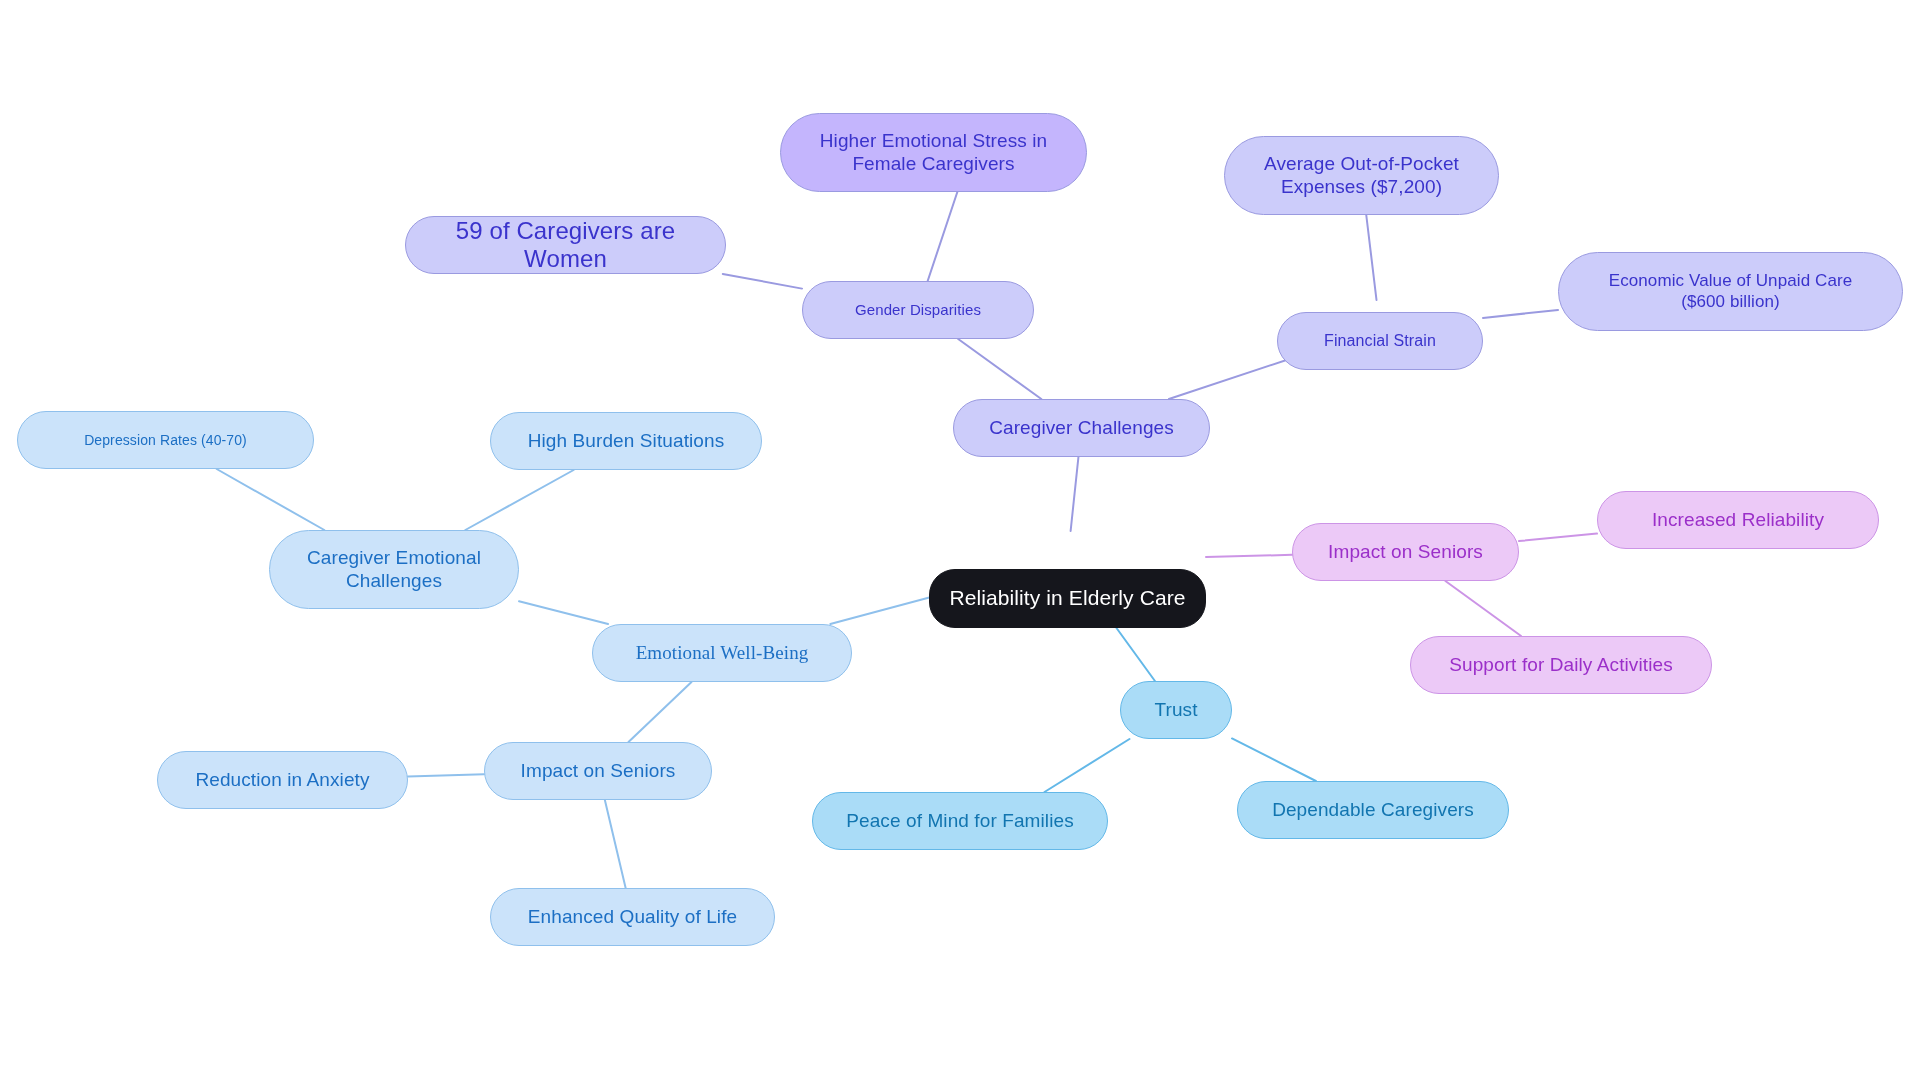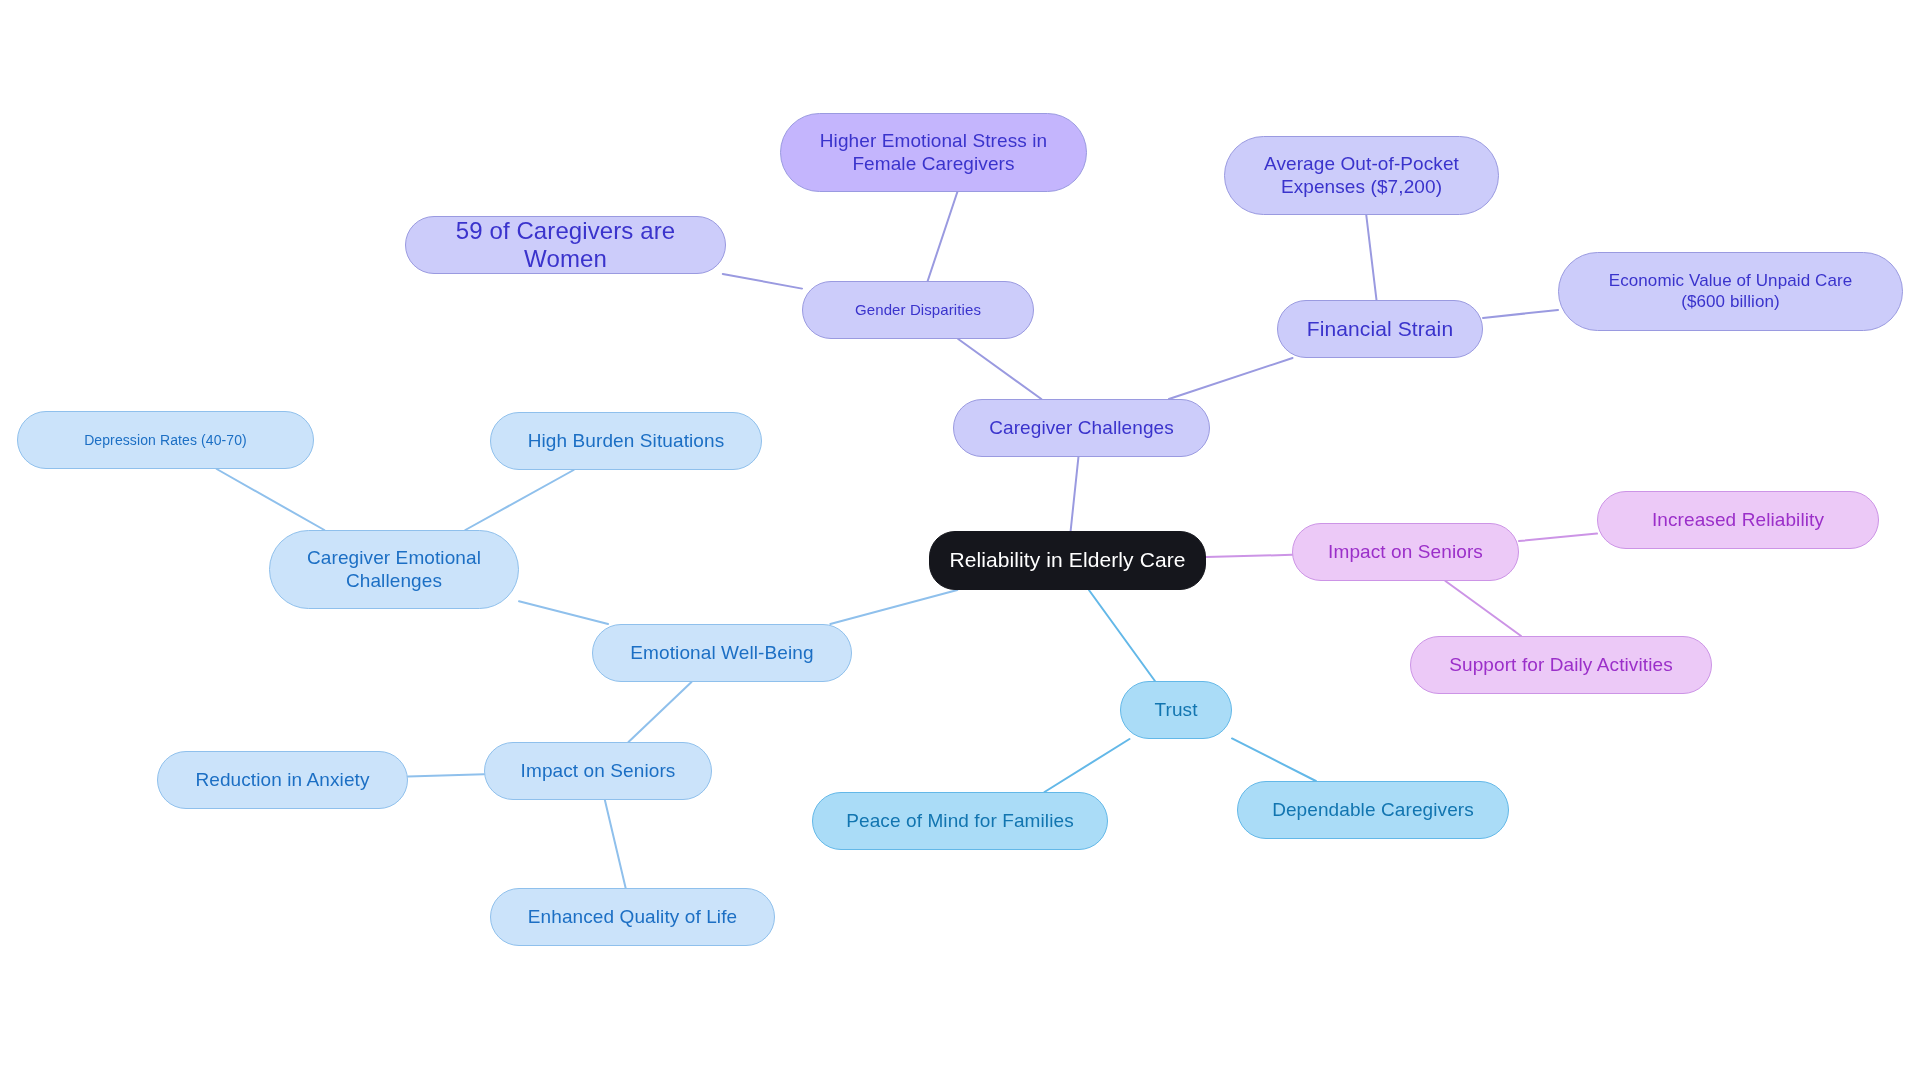--- a/index.html
+++ b/index.html
@@ -38,20 +38,21 @@
     white-space: pre-line;
     letter-spacing: 0.1px;
     padding: 4px 10px;
   }
   .node-root {
     background: #15161c;
     border-color: #15161c;
     color: #ffffff;
     font-size: 21px;
     border-radius: 26px;
+    margin-top: 38px;
   }
 </style>
 </head>
 <body>
 
 <div id="mindmap-root">
   <svg class="edge-layer" id="edge-layer" viewBox="0 0 1920 1083" xmlns="http://www.w3.org/2000/svg">
       <path d="M 1070.6169811320756 531 Q 1074.5264150943397 494 1078.4358490566037 457" stroke="#9a9ae0" stroke-width="2" fill="none" stroke-linecap="round"></path>
       <path d="M 1041.3177966101696 399 Q 999.75 369 958.1822033898305 339" stroke="#9a9ae0" stroke-width="2" fill="none" stroke-linecap="round"></path>
       <path d="M 927.6666666666666 281 Q 942.5 236.5 957.3333333333334 192" stroke="#9a9ae0" stroke-width="2" fill="none" stroke-linecap="round"></path>
@@ -73,26 +74,26 @@
       <path d="M 1519 541.0766917293233 Q 1558 537.3233082706768 1597 533.5699248120301" stroke="#cc94e6" stroke-width="2" fill="none" stroke-linecap="round"></path>
       <path d="M 1445.4070796460178 581 Q 1483.25 608.5 1521.0929203539822 636" stroke="#cc94e6" stroke-width="2" fill="none" stroke-linecap="round"></path>
     </svg>
   <div id="node-layer">
       <div class="node node-root" style="left: 929px; top: 531px; width: 277px; height: 59px; font-size: 21px;">Reliability in Elderly Care</div>
       <div class="node" style="left: 953px; top: 399px; width: 257px; height: 58px; font-size: 19px; background: rgb(204, 204, 250); border-color: rgb(154, 154, 224); color: rgb(58, 51, 204);">Caregiver Challenges</div>
       <div class="node" style="left: 802px; top: 281px; width: 232px; height: 58px; font-size: 15px; background: rgb(204, 204, 250); border-color: rgb(154, 154, 224); color: rgb(58, 51, 204);">Gender Disparities</div>
       <div class="node" style="left: 780px; top: 113px; width: 307px; height: 79px; font-size: 19px; background: #c4b5fd; border-color: rgb(154, 154, 224); color: rgb(58, 51, 204);">Higher Emotional Stress in
 Female Caregivers</div>
       <div class="node" style="left: 405px; top: 216px; width: 321px; height: 58px; font-size: 24px; background: rgb(204, 204, 250); border-color: rgb(154, 154, 224); color: rgb(58, 51, 204);">59 of Caregivers are Women</div>
-      <div class="node" style="left: 1277px; top: 300px; width: 206px; height: 58px; font-size: 21px; background: rgb(204, 204, 250); border-color: rgb(154, 154, 224); color: rgb(58, 51, 204);">Financial Strain</div>
+      <div class="node" style="left: 1277px; top: 312px; width: 206px; height: 58px; font-size: 16px; background: rgb(204, 204, 250); border-color: rgb(154, 154, 224); color: rgb(58, 51, 204);">Financial Strain</div>
       <div class="node" style="left: 1224px; top: 136px; width: 275px; height: 79px; font-size: 19px; background: rgb(204, 204, 250); border-color: rgb(154, 154, 224); color: rgb(58, 51, 204);">Average Out-of-Pocket
 Expenses ($7,200)</div>
       <div class="node" style="left: 1558px; top: 252px; width: 345px; height: 79px; font-size: 17px; background: rgb(204, 204, 250); border-color: rgb(154, 154, 224); color: rgb(58, 51, 204);">Economic Value of Unpaid Care
 ($600 billion)</div>
-      <div class="node" style="left: 592px; top: 624px; width: 260px; height: 58px; font-size: 19px; background: rgb(203, 227, 250); border-color: rgb(143, 192, 236); color: rgb(28, 111, 196);">Emotional Well-Being</div>
+      <div class="node" style="left: 592px; top: 624px; width: 260px; height: 58px; font-size: 19px; background: rgb(203, 227, 250); border-color: rgb(143, 192, 236); color: rgb(28, 111, 196); font-family: Liberation Serif, serif;">Emotional Well-Being</div>
       <div class="node" style="left: 269px; top: 530px; width: 250px; height: 79px; font-size: 19px; background: rgb(203, 227, 250); border-color: rgb(143, 192, 236); color: rgb(28, 111, 196);">Caregiver Emotional
 Challenges</div>
       <div class="node" style="left: 17px; top: 411px; width: 297px; height: 58px; font-size: 14px; background: rgb(203, 227, 250); border-color: rgb(143, 192, 236); color: rgb(28, 111, 196);">Depression Rates (40-70)</div>
       <div class="node" style="left: 490px; top: 412px; width: 272px; height: 58px; font-size: 19px; background: rgb(203, 227, 250); border-color: rgb(143, 192, 236); color: rgb(28, 111, 196);">High Burden Situations</div>
       <div class="node" style="left: 484px; top: 742px; width: 228px; height: 58px; font-size: 19px; background: rgb(203, 227, 250); border-color: rgb(143, 192, 236); color: rgb(28, 111, 196);">Impact on Seniors</div>
       <div class="node" style="left: 157px; top: 751px; width: 251px; height: 58px; font-size: 19px; background: rgb(203, 227, 250); border-color: rgb(143, 192, 236); color: rgb(28, 111, 196);">Reduction in Anxiety</div>
       <div class="node" style="left: 490px; top: 888px; width: 285px; height: 58px; font-size: 19px; background: rgb(203, 227, 250); border-color: rgb(143, 192, 236); color: rgb(28, 111, 196);">Enhanced Quality of Life</div>
       <div class="node" style="left: 1120px; top: 681px; width: 112px; height: 58px; font-size: 19px; background: rgb(170, 220, 247); border-color: rgb(99, 184, 232); color: rgb(18, 117, 176);">Trust</div>
       <div class="node" style="left: 812px; top: 792px; width: 296px; height: 58px; font-size: 19px; background: rgb(170, 220, 247); border-color: rgb(99, 184, 232); color: rgb(18, 117, 176);">Peace of Mind for Families</div>
       <div class="node" style="left: 1237px; top: 781px; width: 272px; height: 58px; font-size: 19px; background: rgb(170, 220, 247); border-color: rgb(99, 184, 232); color: rgb(18, 117, 176);">Dependable Caregivers</div>

